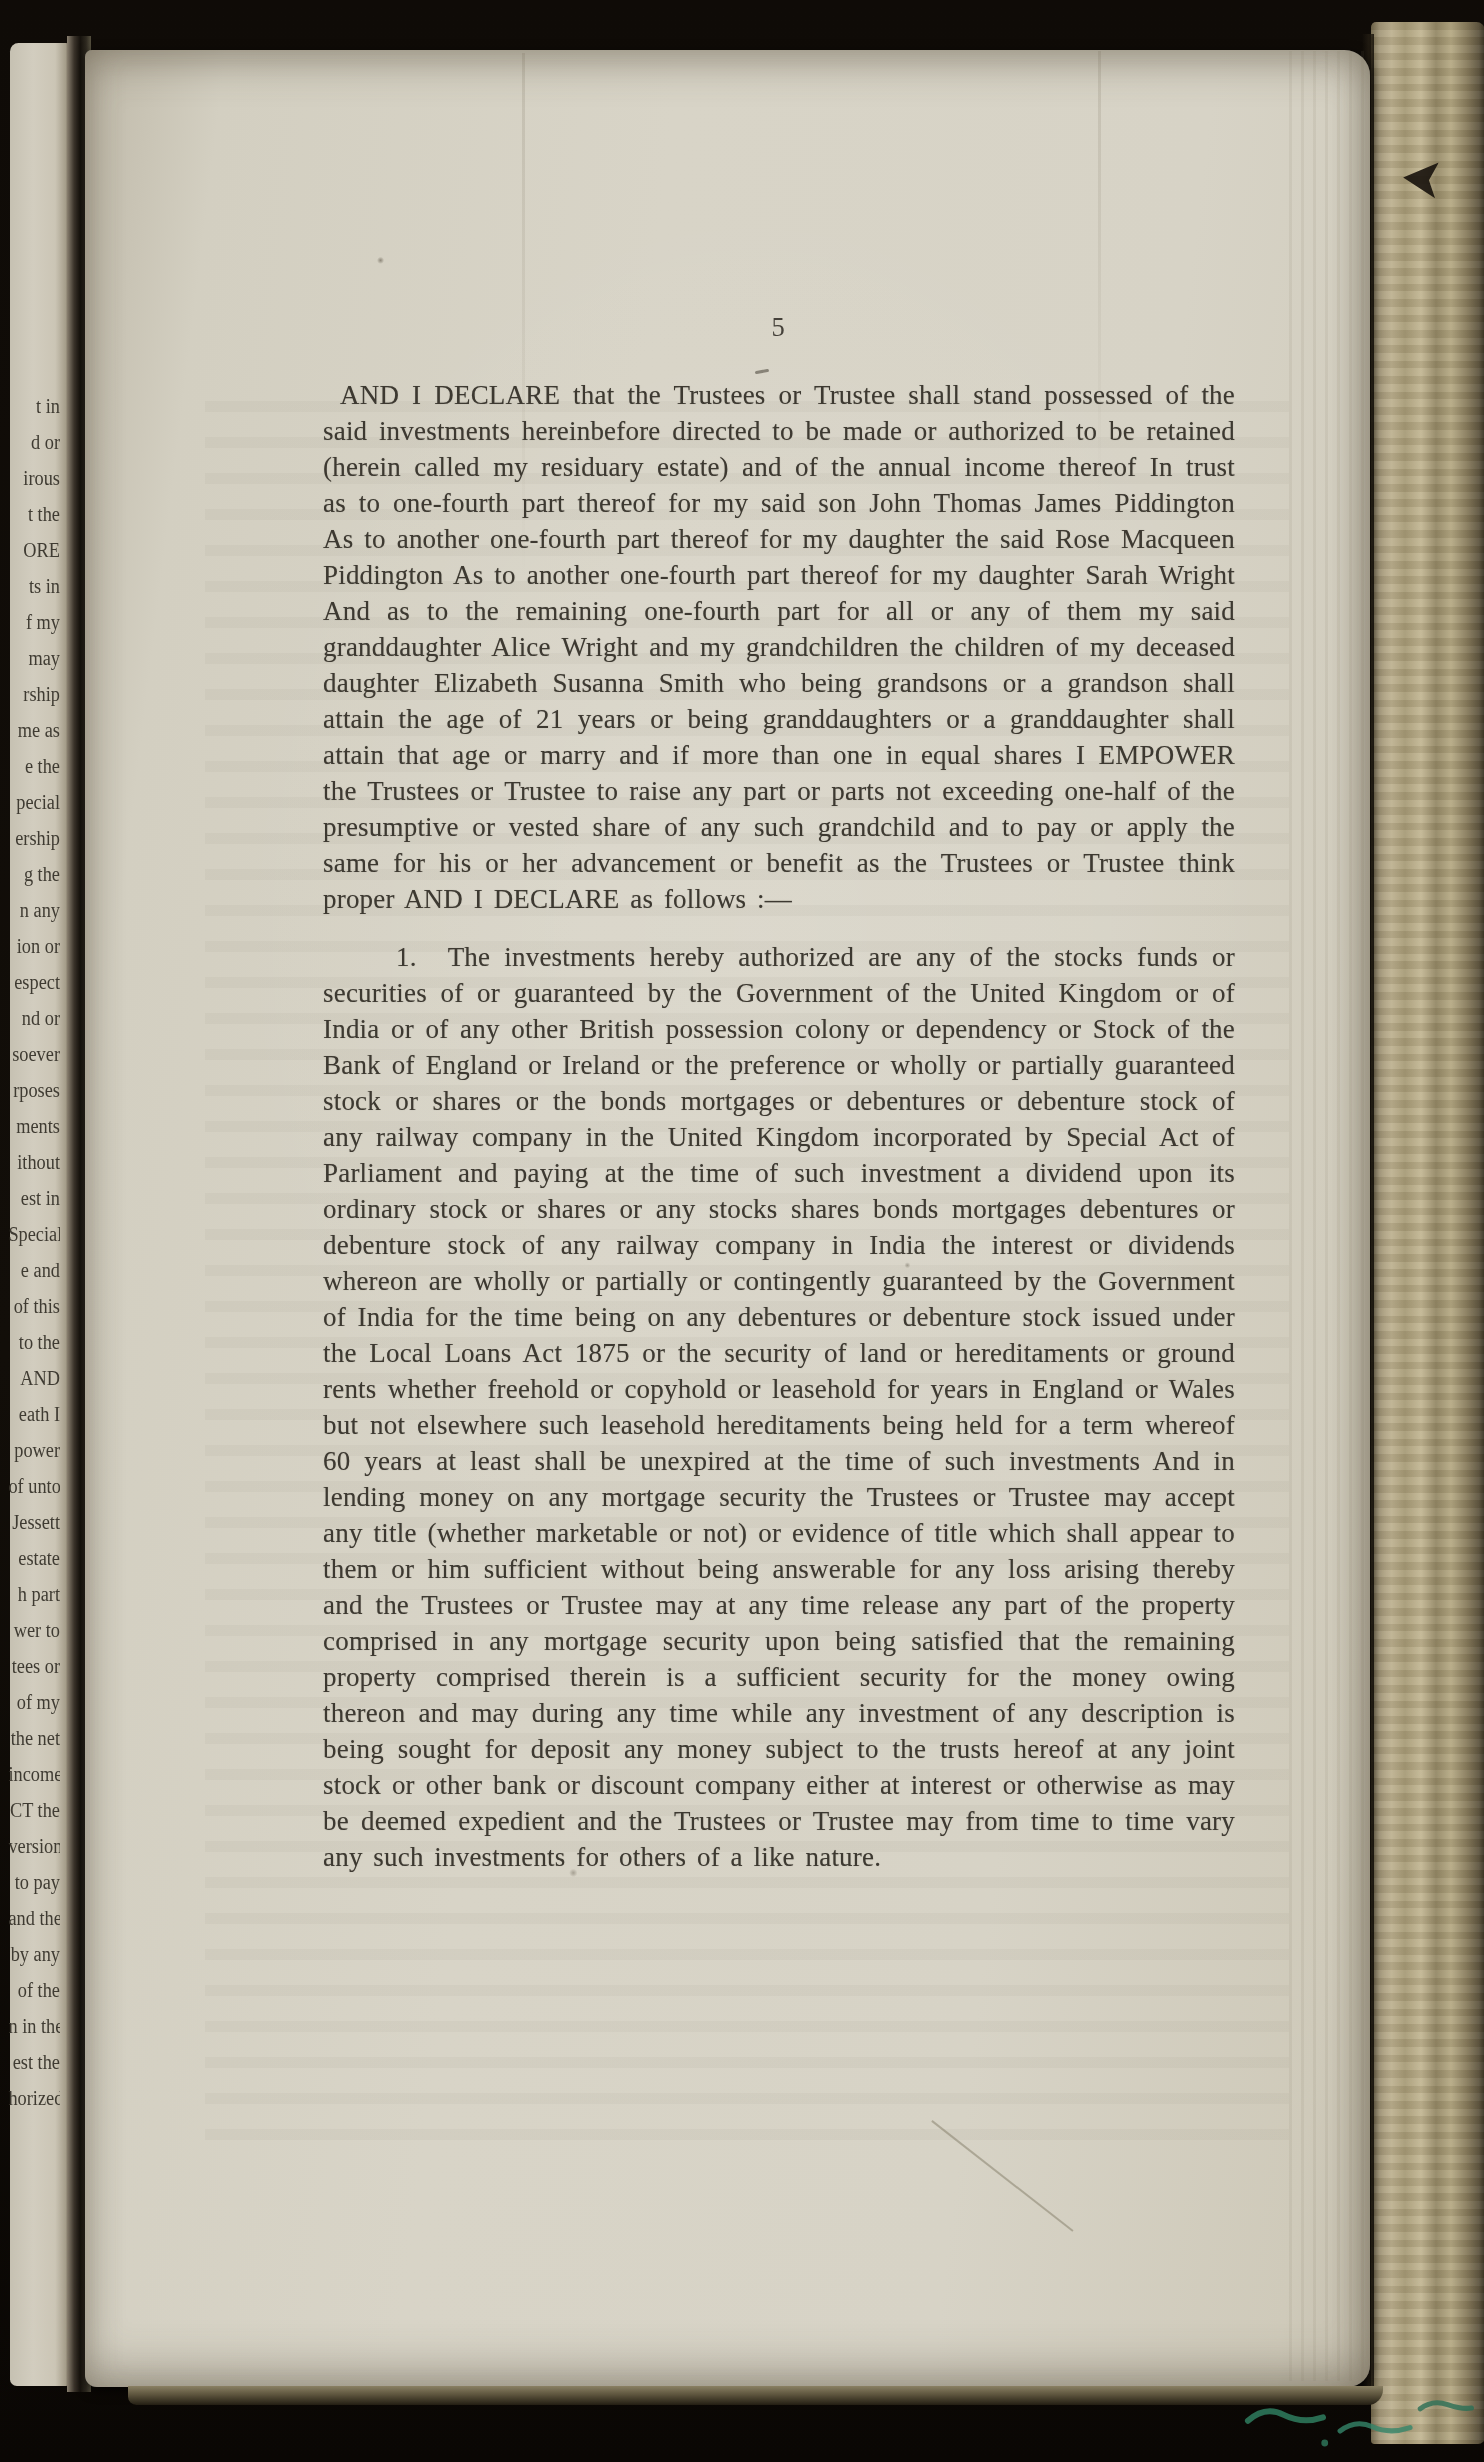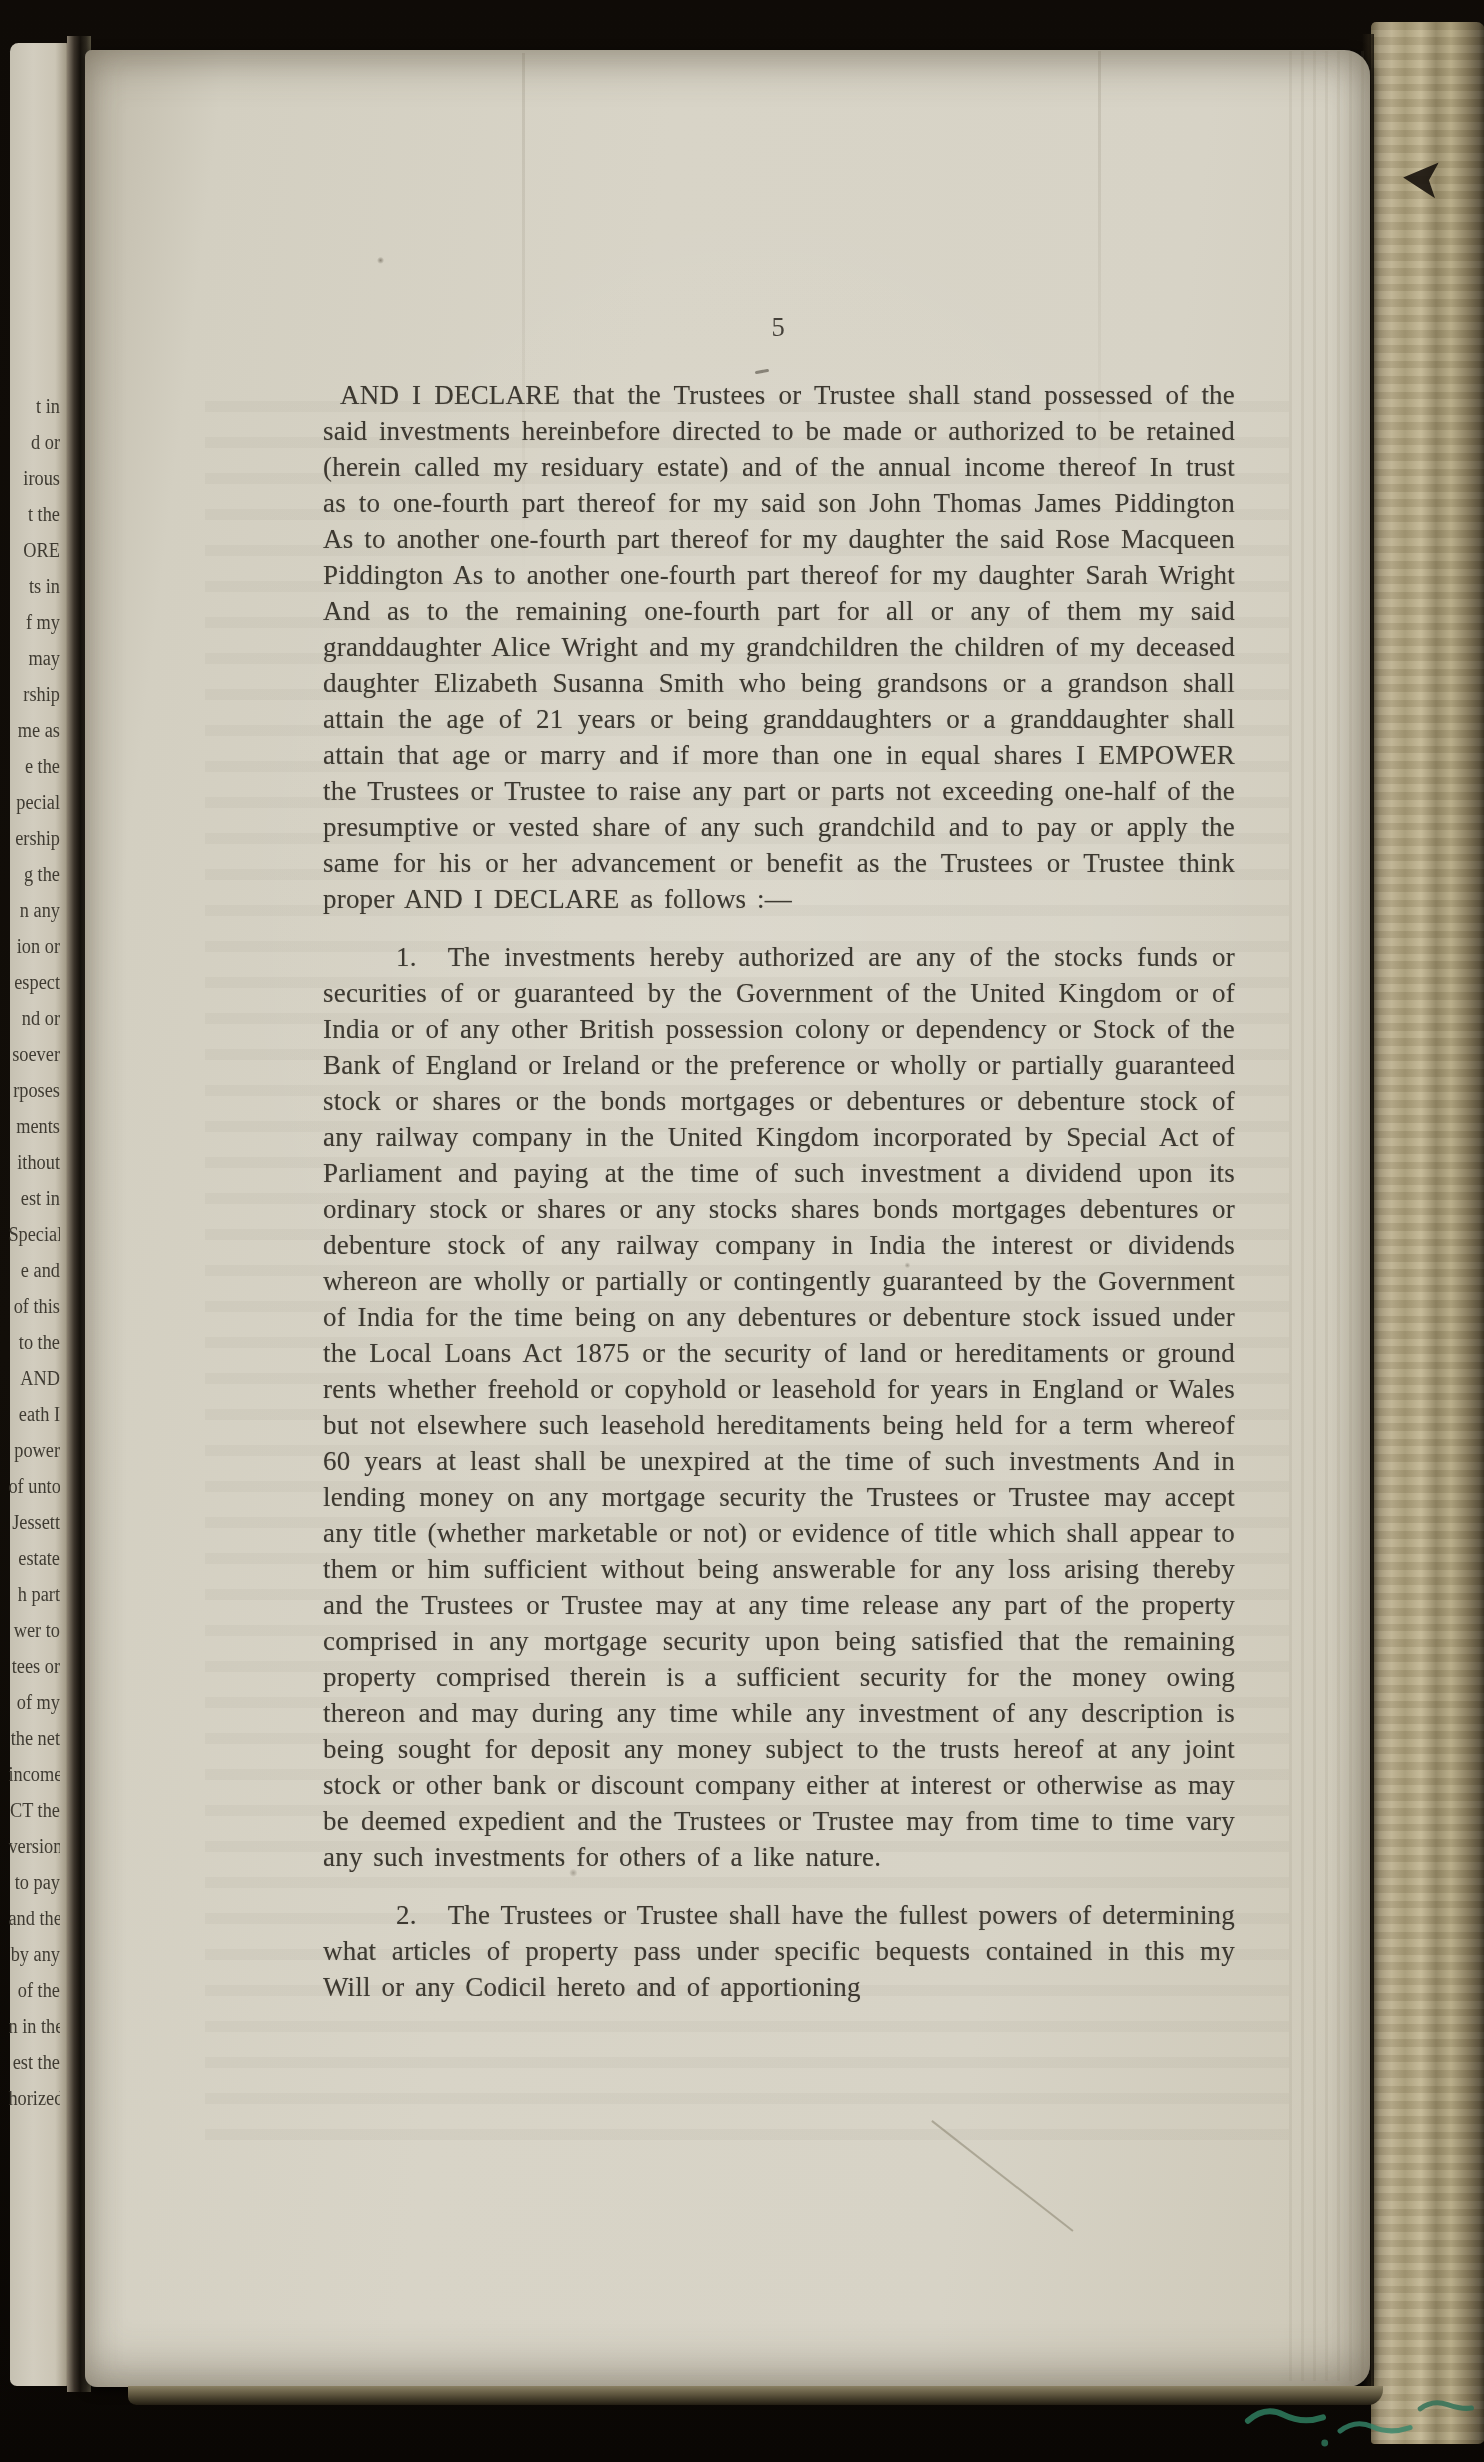--- a/index.html
+++ b/index.html
@@ -200,19 +200,16 @@
   <div class="page-number">5</div>
   <div class="ink-smudge"></div>
 
   <div class="text-block">
     <p class="para opening">
       <span class="clause-body">AND I DECLARE that the Trustees or Trustee shall stand possessed of the said investments hereinbefore directed to be made or authorized to be retained (herein called my residuary estate) and of the annual income thereof In trust as to one-fourth part thereof for my said son John Thomas James Piddington As to another one-fourth part thereof for my daughter the said Rose Macqueen Piddington As to another one-fourth part thereof for my daughter Sarah Wright And as to the remaining one-fourth part for all or any of them my said granddaughter Alice Wright and my grandchildren the children of my deceased daughter Elizabeth Susanna Smith who being grandsons or a grandson shall attain the age of 21 years or being granddaughters or a granddaughter shall attain that age or marry and if more than one in equal shares I EMPOWER the Trustees or Trustee to raise any part or parts not exceeding one-half of the presumptive or vested share of any such grandchild and to pay or apply the same for his or her advancement or benefit as the Trustees or Trustee think proper AND I DECLARE as follows :—</span>
     </p>
     <p class="para clause">
       <span class="clause-num">1.</span><span class="clause-body">The investments hereby authorized are any of the stocks funds or securities of or guaranteed by the Government of the United Kingdom or of India or of any other British possession colony or dependency or Stock of the Bank of England or Ireland or the preference or wholly or partially guaranteed stock or shares or the bonds mortgages or debentures or debenture stock of any railway company in the United Kingdom incorporated by Special Act of Parliament and paying at the time of such investment a dividend upon its ordinary stock or shares or any stocks shares bonds mortgages debentures or debenture stock of any railway company in India the interest or dividends whereon are wholly or partially or contingently guaranteed by the Government of India for the time being on any debentures or debenture stock issued under the Local Loans Act 1875 or the security of land or hereditaments or ground rents whether freehold or copyhold or leasehold for years in England or Wales but not elsewhere such leasehold hereditaments being held for a term whereof 60 years at least shall be unexpired at the time of such investments And in lending money on any mortgage security the Trustees or Trustee may accept any title (whether marketable or not) or evidence of title which shall appear to them or him sufficient without being answerable for any loss arising thereby and the Trustees or Trustee may at any time release any part of the property comprised in any mortgage security upon being satisfied that the remaining property comprised therein is a sufficient security for the money owing thereon and may during any time while any investment of any description is being sought for deposit any money subject to the trusts hereof at any joint stock or other bank or discount company either at interest or otherwise as may be deemed expedient and the Trustees or Trustee may from time to time vary any such investments for others of a like nature.</span>
     </p>
-    <p class="para clause">
-      <span class="clause-num">2.</span><span class="clause-body">The Trustees or Trustee shall have the fullest powers of determining what articles of property pass under specific bequests contained in this my Will or any Codicil hereto and of apportioning</span>
-    </p>
   </div>
 
 </div>
 
 
 </body></html>

